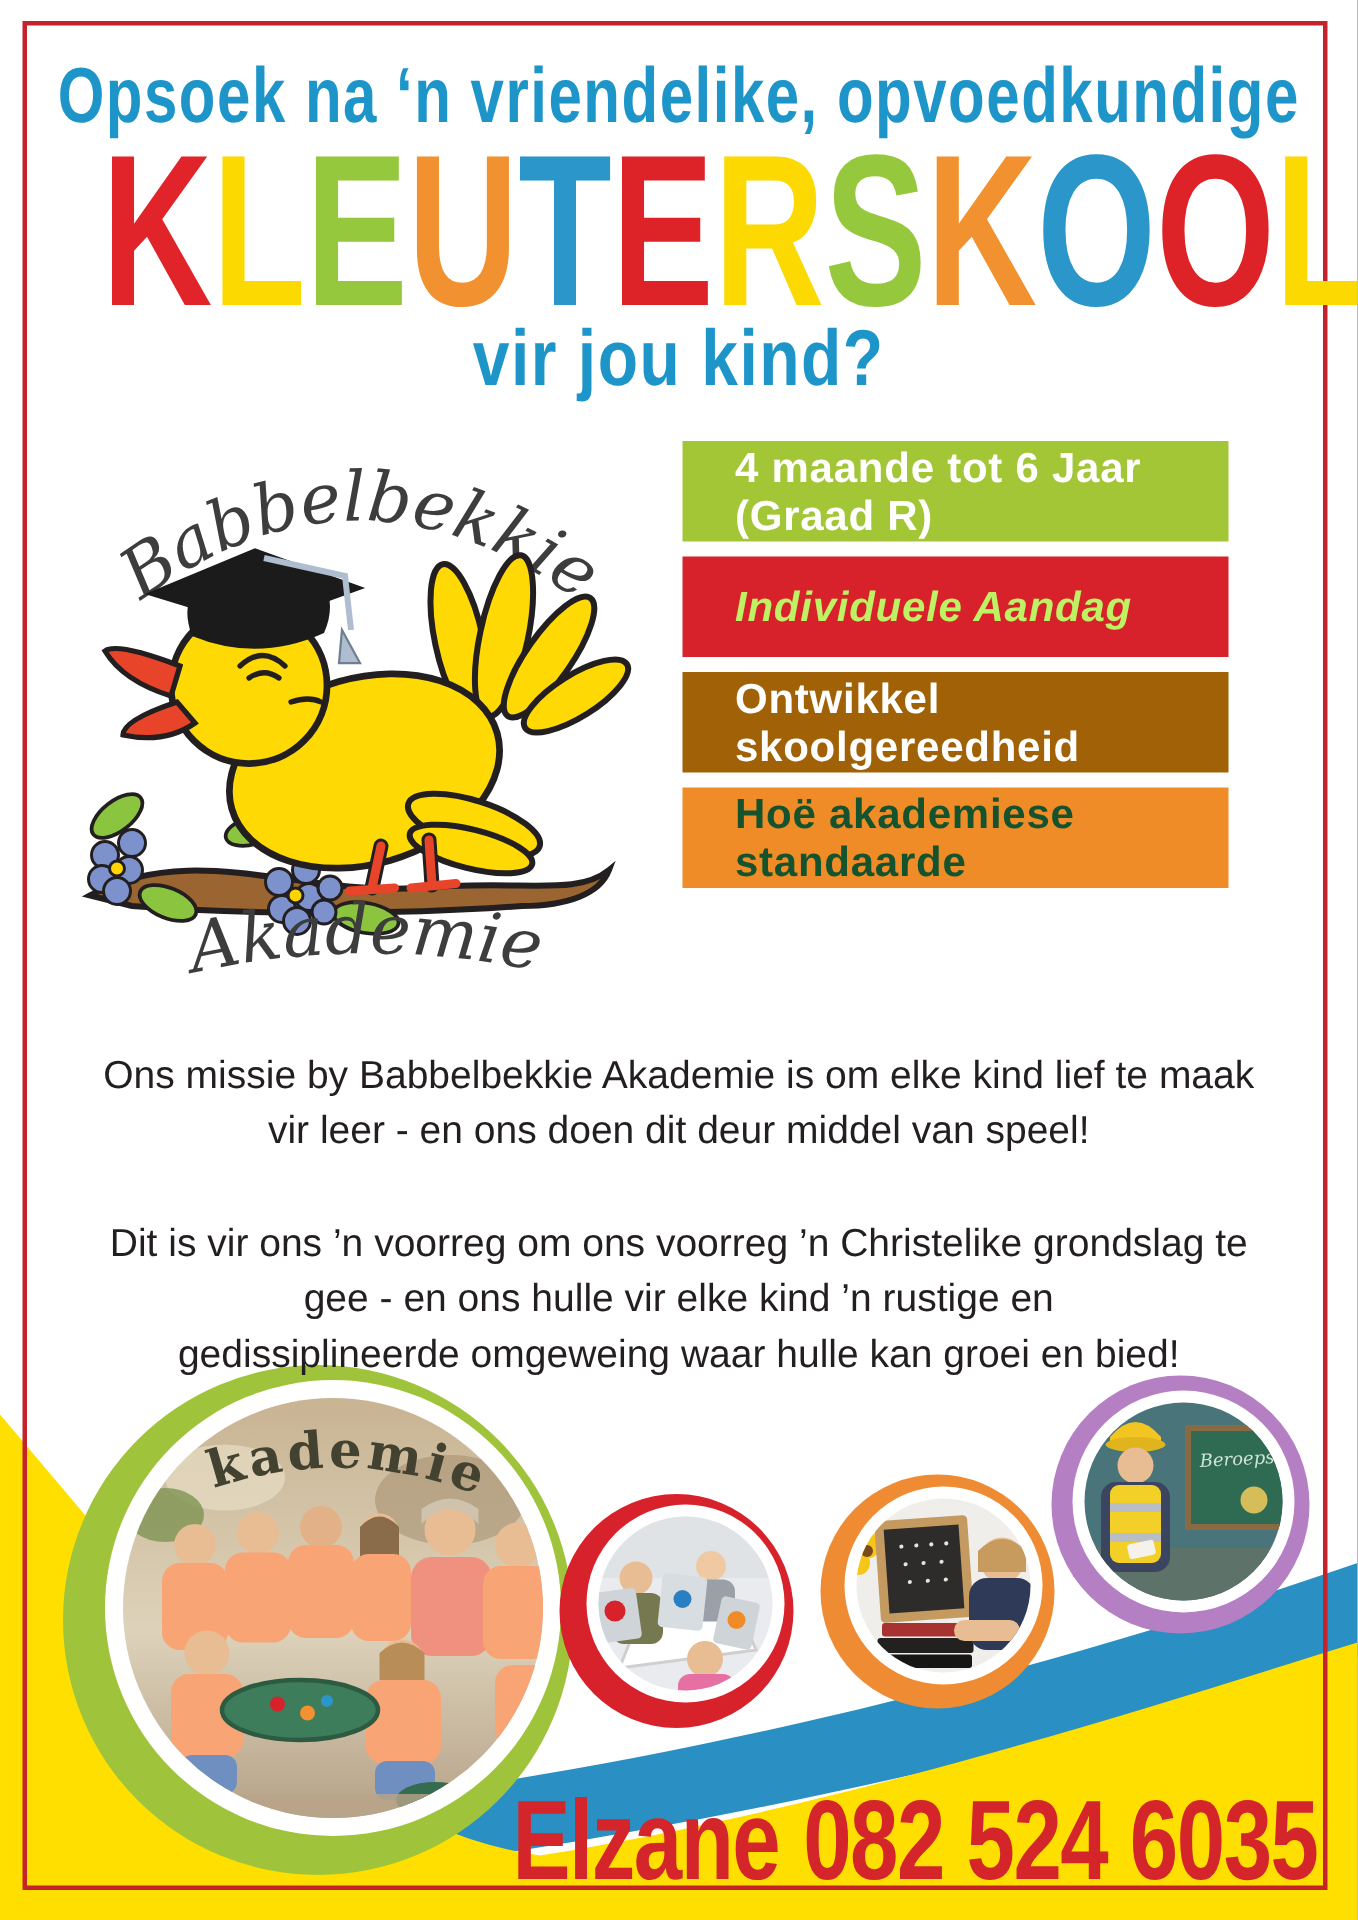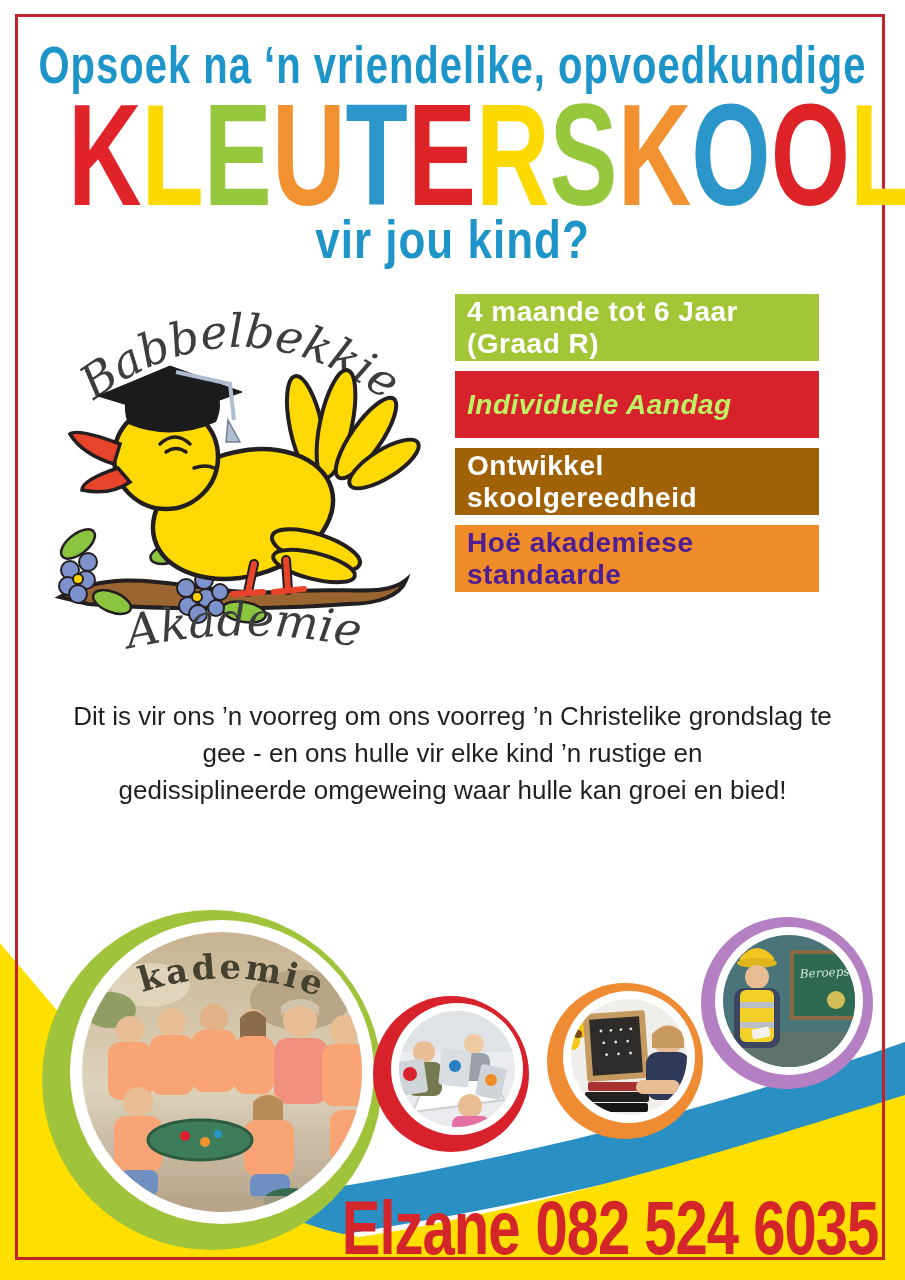--- a/index.html
+++ b/index.html
@@ -30,21 +30,21 @@
     position:absolute;left:0;top:210px;width:905px;text-align:center;
     font-size:44px;font-weight:bold;color:#1e95c9;letter-spacing:1px;
     transform:scaleY(1.2);transform-origin:top center;z-index:3;
   }
   
   .logo-svg{position:absolute;left:48px;top:292px;z-index:3;}
   
   .banners{position:absolute;left:455px;top:0;width:450px;height:700px;z-index:4;}
   .banner{
     position:absolute;left:0;width:364px;height:67px;
-    display:flex;align-items:center;padding-left:12px;box-sizing:border-box;
+    display:flex;align-items:center;padding-left:35px;box-sizing:border-box;
     font-size:28px;font-weight:bold;letter-spacing:0.5px;
   }
   
   .mission{
     position:absolute;left:0;top:698px;width:905px;text-align:center;
     color:#231f20;font-size:26px;line-height:37px;z-index:3;
     font-family:"Liberation Sans",sans-serif;
   }
   .mission .para{margin-bottom:38px;}
   
@@ -153,26 +153,30 @@
   <div class="banners" id="banners">
       <div class="banner" style="top: 294px; background: rgb(163, 198, 54); color: rgb(255, 255, 255);">
         <span>4 maande tot 6 Jaar (Graad R)</span>
       </div>
       <div class="banner" style="top: 371px; background: rgb(215, 33, 43); color: #bef264; font-style: italic;">
         <span>Individuele Aandag</span>
       </div>
       <div class="banner" style="top: 448px; background: #a16207; color: rgb(255, 255, 255);">
         <span>Ontwikkel skoolgereedheid</span>
       </div>
-      <div class="banner" style="top: 525px; background: rgb(240, 140, 39); color: #4c1d95;">
+      <div class="banner" style="top: 525px; background: rgb(240, 140, 39); color: #14532d;">
         <span>Hoë akademiese standaarde</span>
       </div>
     </div>
 
   <div class="mission">
+    <div class="para" id="mission-p1">
+        <div>Ons missie by Babbelbekkie Akademie is om elke kind lief te maak</div>
+        <div>vir leer - en ons doen dit deur middel van speel!</div>
+      </div>
     <div class="para" id="mission-p2">
         <div>Dit is vir ons ’n voorreg om ons voorreg ’n Christelike grondslag te</div>
         <div>gee - en ons hulle vir elke kind ’n rustige en</div>
         <div>gedissiplineerde omgeweing waar hulle kan groei en bied!</div>
       </div>
   </div>
 
   <svg class="bottom-art" width="905" height="380" viewBox="0 900 905 380">
     <defs>
       <linearGradient id="wallGrad" x1="0" y1="0" x2="0" y2="1">

